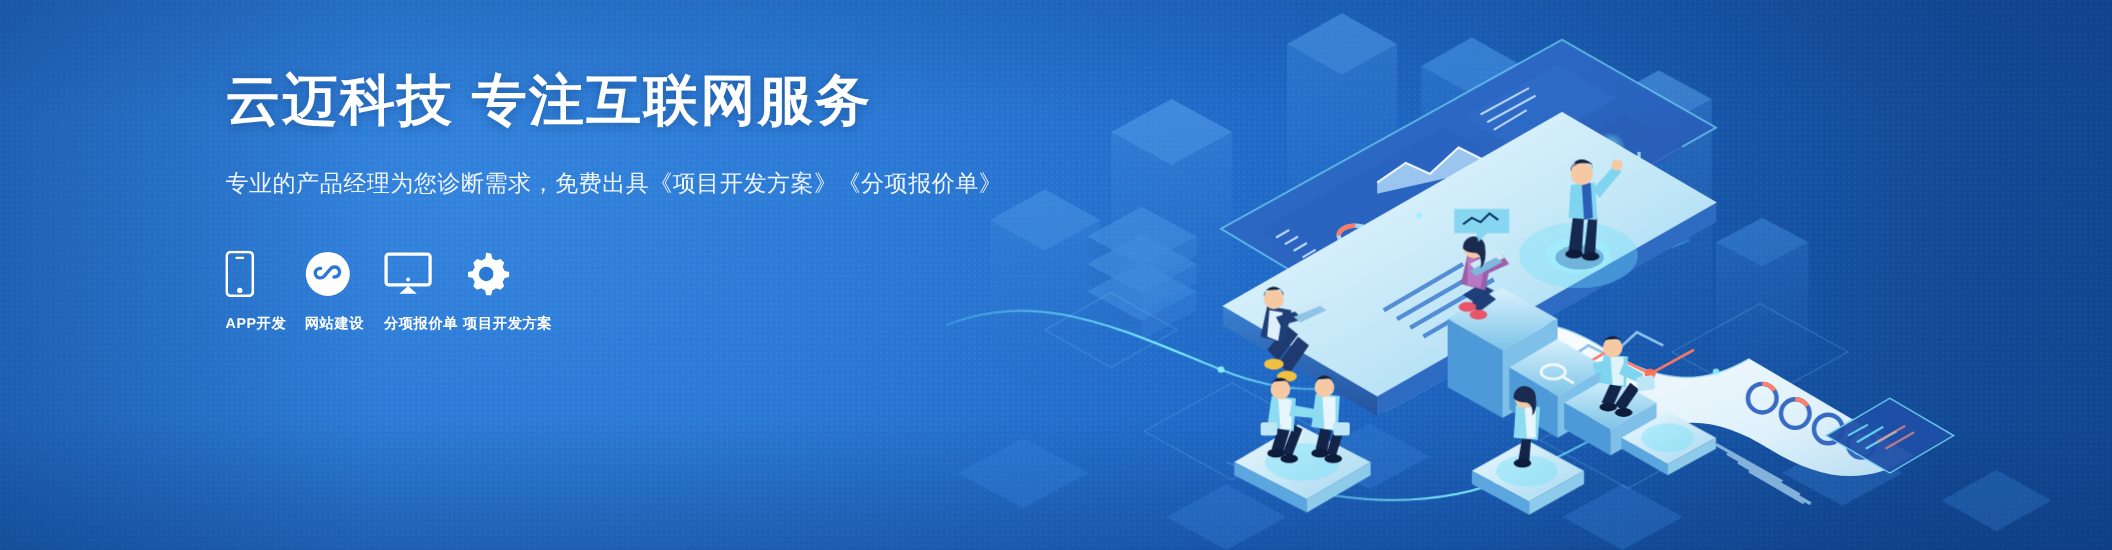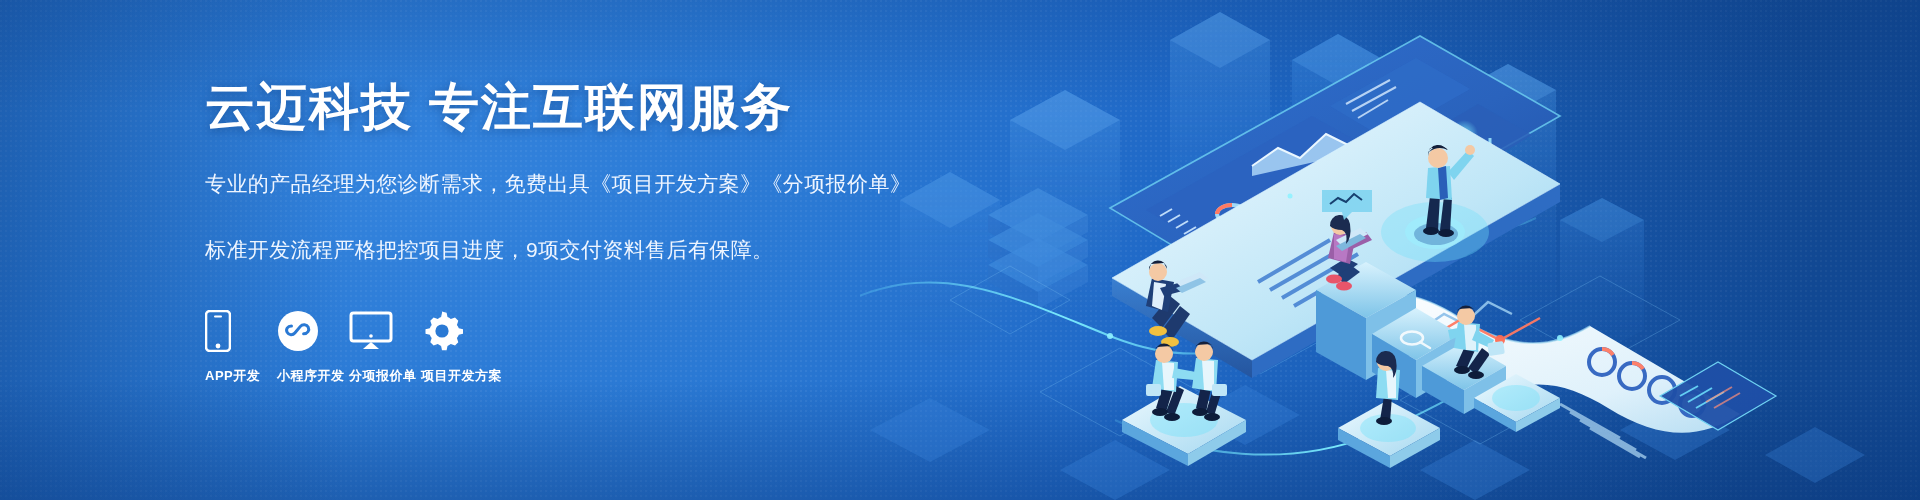--- a/index.html
+++ b/index.html
@@ -37,21 +37,21 @@
                               rgba(10,55,120,0.0) 70%, rgba(8,48,110,0.30) 100%),
       linear-gradient(180deg, rgba(12,60,130,0.22) 0%, rgba(0,0,0,0) 22%,
                               rgba(0,0,0,0) 76%, rgba(8,45,105,0.30) 100%);
     pointer-events: none;
   }
 
   
   #content {
     position: absolute;
     left: 205px;
-    top: 80px;
+    top: 64px;
     width: 760px;
     z-index: 6;
   }
   #headline {
     color: #ffffff;
     font-size: 50px;
     line-height: 1.1;
     font-weight: 700;
     letter-spacing: 2px;
     margin: 0 0 26px 0;
@@ -496,21 +496,20 @@
   </div>
 
   <div id="vignette"></div>
 
   <div id="content">
 
     <h1 id="headline">云迈科技 专注互联网服务</h1>
 
     <div>
       <div class="sub-line">专业的产品经理为您诊断需求，免费出具《项目开发方案》《分项报价单》</div>
-      <div class="sub-line">标准开发流程严格把控项目进度，9项交付资料售后有保障。</div>
     </div>
 
     <div id="services">
 
       <div class="service">
         <span class="ico">
           <svg width="26" height="42" viewBox="0 0 26 42" xmlns="http://www.w3.org/2000/svg">
             <rect x="1" y="1" width="24" height="40" rx="4" fill="none" stroke="#ffffff" stroke-width="2.6"></rect>
             <rect x="9" y="5.5" width="8" height="2" rx="1" fill="#ffffff"></rect>
             <circle cx="13" cy="36" r="2.4" fill="#ffffff"></circle>
@@ -519,21 +518,21 @@
         <span class="lbl">APP开发</span>
       </div>
 
       <div class="service">
         <span class="ico">
           <svg width="42" height="42" viewBox="0 0 42 42" xmlns="http://www.w3.org/2000/svg">
             <circle cx="21" cy="21" r="20" fill="#ffffff"></circle>
             <path d="M14.5 16 c-4 0 -6 3.2 -4.3 6.4 c1.5 2.8 5.6 3 7.6 0.6 l5.6 -6.6 c2.1 -2.5 6.4 -2.2 7.8 0.8 c1.6 3.3 -0.6 6.6 -4.6 6.6" fill="none" stroke="#2a79d4" stroke-width="3" stroke-linecap="round"></path>
           </svg>
         </span>
-        <span class="lbl">小程序开发</span>
+        <span class="lbl">网站建设</span>
       </div>
 
 
       <div class="service">
         <span class="ico">
           <svg width="44" height="40" viewBox="0 0 44 40" xmlns="http://www.w3.org/2000/svg">
             <rect x="2" y="2" width="40" height="28" rx="2.5" fill="none" stroke="#ffffff" stroke-width="3"></rect>
             <circle cx="22" cy="25" r="1.8" fill="#ffffff"></circle>
             <path d="M22 31 L14 38 L30 38 Z" fill="#ffffff"></path>
           </svg>

